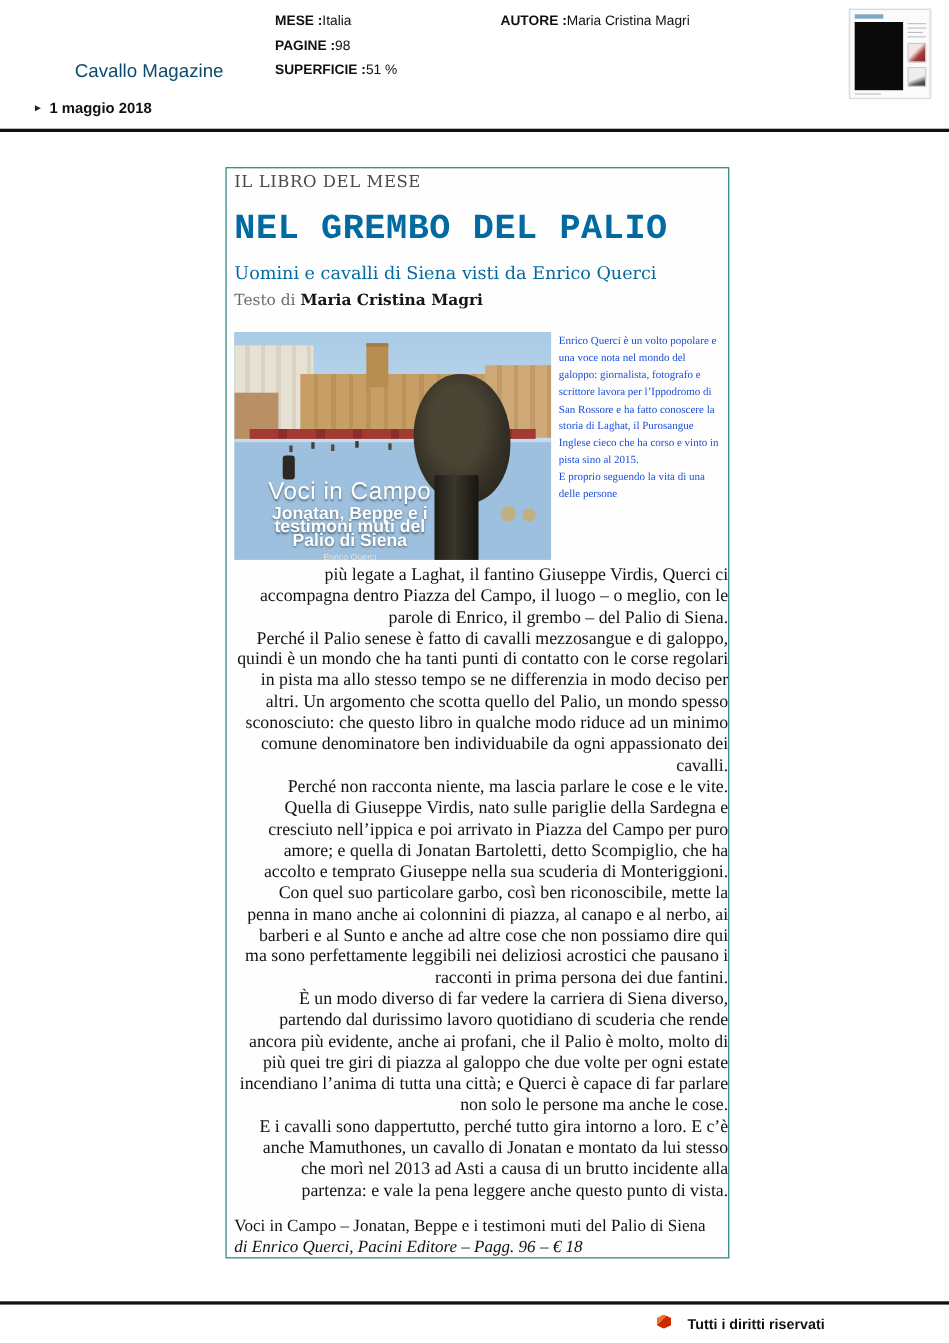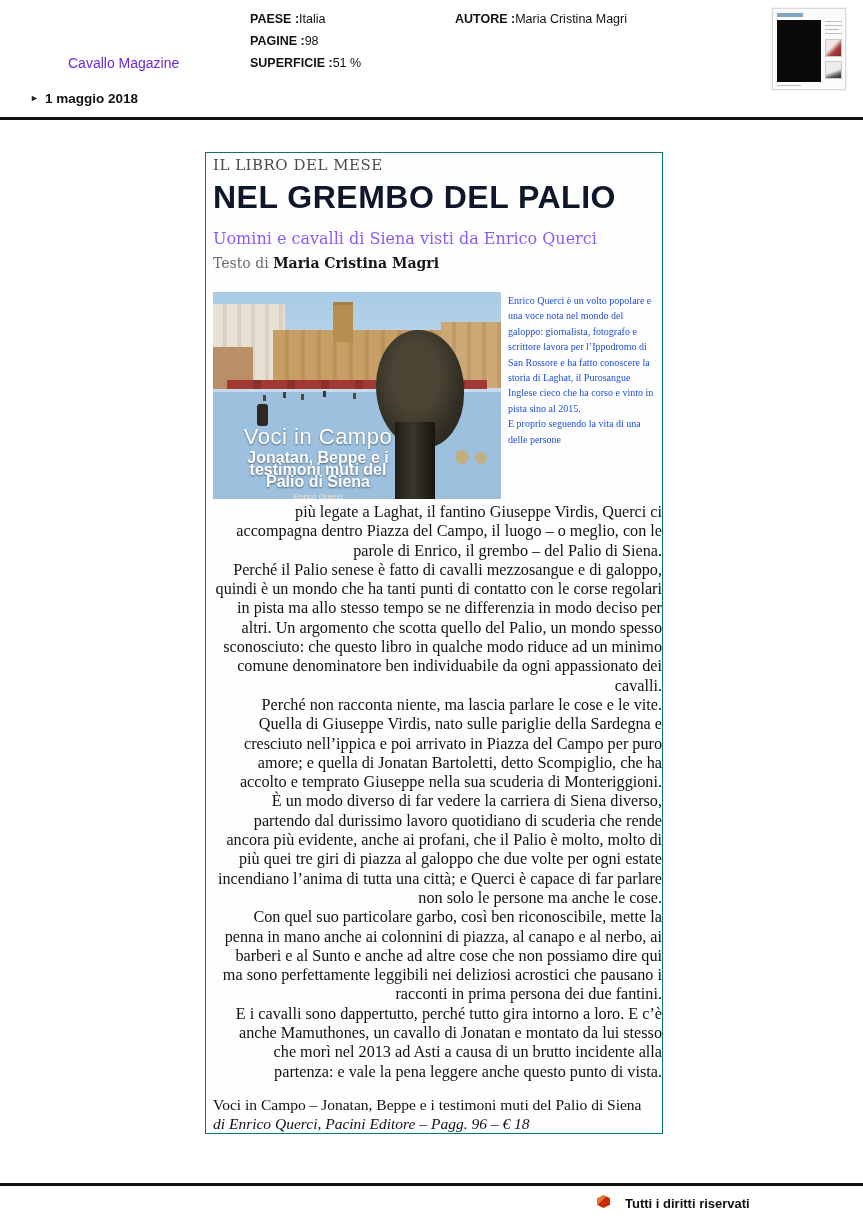--- a/index.html
+++ b/index.html
@@ -3,21 +3,21 @@
 <meta charset="utf-8">
 <style>
   * { margin:0; padding:0; box-sizing:border-box; }
   html,body { background:#fff; }
   .page {
     position:relative; width:863px; height:1221px; background:#fff;
     font-family:"Liberation Sans", sans-serif; overflow:hidden;
   }
 
   
-  .magazine-name { position:absolute; left:68px; top:55px; font-size:14px; color:#6d28d9; }
+  .magazine-name { position:absolute; left:68px; top:55px; font-size:17px; color:#0c4a6e; }
   .date-row { position:absolute; left:30px; top:91px; font-size:13.5px; font-weight:bold; color:#111; }
   .date-row .arr { font-size:9px; vertical-align:2px; margin-right:6px; color:#222; }
   .meta-col1 { position:absolute; left:250px; top:12px; }
   .meta-col2 { position:absolute; left:455px; top:12px; }
   .meta-row { font-size:12.5px; color:#111; margin-bottom:8px; white-space:nowrap; }
   .meta-row b { font-weight:bold; }
   .header-rule { position:absolute; left:0; top:117px; width:863px; height:3px; background:#111; }
 
   
   .thumb { position:absolute; left:772px; top:8px; width:74px; height:82px; background:#fbfbfb;
@@ -27,23 +27,23 @@
   .thumb-line { position:absolute; background:#b9bec4; height:1px; }
   .thumb-img1 { position:absolute; left:52px; top:30px; width:17px; height:18px;
                 background:linear-gradient(135deg,#efe8e6 40%,#a83c3c 65%,#7c2a2a 100%); border:1px solid #cfc5c2; }
   .thumb-img2 { position:absolute; left:52px; top:52px; width:17px; height:18px;
                 background:linear-gradient(160deg,#f0eeec 55%,#55585f 80%,#323438 100%); border:1px solid #cfc5c2; }
 
   
   .article { position:absolute; left:205px; top:152px; width:458px; min-height:848px;
              background:#fefefe; border:1px solid #0f766e; padding:3px 6px 0 7px; }
   .kicker { font-family:"DejaVu Serif", serif; font-size:15px; color:#4c4c4c; letter-spacing:.5px; }
-  .headline { font-family:Liberation Sans, sans-serif; font-size:32px; font-weight:bold; color:#0f172a;
-              letter-spacing:.5px; margin-top:5px; white-space:nowrap; }
-  .subtitle { font-family:"DejaVu Serif", serif; font-size:16px; color:#8b5cf6; margin-top:13px; }
+  .headline { font-family:Liberation Mono, monospace; font-size:32px; font-weight:bold; color:#0369a1;
+              letter-spacing:.5px; margin-top:15px; white-space:nowrap; }
+  .subtitle { font-family:"DejaVu Serif", serif; font-size:16px; color:#0369a1; margin-top:13px; }
   .byline { font-family:"DejaVu Serif", serif; font-size:14px; color:#6b6b6b; margin-top:7px; }
   .byline b { color:#161616; font-weight:bold; }
 
   
   .media-row { display:flex; margin-top:21px; }
   .cover { position:relative; width:288px; height:207px; overflow:hidden; background:#9cc0de; flex:0 0 auto; }
   .sky { position:absolute; left:0; top:0; width:100%; height:100px;
          background:linear-gradient(#a9cbe5,#c6dcee); }
   .bld-left { position:absolute; left:0; top:12px; width:72px; height:83px;
               background:repeating-linear-gradient(90deg,#e7e1d4 0 10px,#d9d2c3 10px 14px); }
@@ -100,21 +100,21 @@
 <body>
 
 <div class="page">
 
   <div class="magazine-name">Cavallo Magazine</div>
   <div class="date-row">
     <span class="arr">►</span><span>1 maggio 2018</span>
   </div>
 
   <div class="meta-col1">
-    <div class="meta-row"><b>PAESE :</b><span>Italia</span></div>
+    <div class="meta-row"><b>MESE :</b><span>Italia</span></div>
     <div class="meta-row"><b>PAGINE :</b><span>98</span></div>
     <div class="meta-row"><b>SUPERFICIE :</b><span>51 %</span></div>
   </div>
   <div class="meta-col2">
     <div class="meta-row"><b>AUTORE :</b><span>Maria Cristina Magri</span></div>
   </div>
 
   <div class="thumb">
     <div class="thumb-bar"></div>
     <div class="thumb-photo"></div>
@@ -164,22 +164,22 @@
         <p>Enrico Querci è un volto popolare e una voce nota nel mondo del galoppo: giornalista, fotografo e scrittore lavora per l’Ippodromo di San Rossore e ha fatto conoscere la storia di Laghat, il Purosangue Inglese cieco che ha corso e vinto in pista sino al 2015.</p>
         <p>E proprio seguendo la vita di una delle persone</p>
       </div>
     </div>
 
     <div class="body-text">
       <p>più legate a Laghat, il fantino Giuseppe Virdis, Querci ci accompagna dentro Piazza del Campo, il luogo – o meglio, con le parole di Enrico, il grembo – del Palio di Siena.</p>
       <p>Perché il Palio senese è fatto di cavalli mezzosangue e di galoppo, quindi è un mondo  che ha tanti punti di contatto con le corse regolari in pista ma allo stesso tempo se ne differenzia in modo deciso per altri. Un argomento che scotta quello del Palio, un mondo spesso sconosciuto: che questo libro in qualche modo riduce ad un minimo comune denominatore ben individuabile da ogni appassionato dei cavalli.</p>
       <p>Perché non racconta niente, ma lascia parlare le cose e le vite.</p>
       <p>Quella di Giuseppe Virdis, nato sulle pariglie della Sardegna e cresciuto nell’ippica e poi arrivato in Piazza del Campo per puro amore; e quella di Jonatan Bartoletti, detto Scompiglio, che ha accolto e temprato Giuseppe nella sua scuderia di Monteriggioni.</p>
+      <p>Con quel suo particolare garbo, così ben riconoscibile, mette la penna in mano anche ai colonnini  di piazza, al canapo e al nerbo, ai barberi e al Sunto e anche ad altre cose che non possiamo dire qui ma sono perfettamente leggibili nei deliziosi acrostici che pausano i racconti in prima persona dei due fantini.</p>
       <p>È un modo diverso di far vedere la carriera di Siena diverso, partendo dal durissimo lavoro quotidiano di scuderia che rende ancora più evidente, anche ai profani, che il Palio è molto, molto di più quei tre giri di piazza al galoppo che due volte per ogni estate incendiano l’anima di tutta una città; e Querci è capace di far parlare non solo le persone ma anche le cose.</p>
-      <p>Con quel suo particolare garbo, così ben riconoscibile, mette la penna in mano anche ai colonnini  di piazza, al canapo e al nerbo, ai barberi e al Sunto e anche ad altre cose che non possiamo dire qui ma sono perfettamente leggibili nei deliziosi acrostici che pausano i racconti in prima persona dei due fantini.</p>
       <p>E i cavalli sono dappertutto, perché tutto gira intorno a loro. E c’è anche Mamuthones, un  cavallo di Jonatan e montato da lui stesso che morì nel 2013 ad Asti a causa di un brutto incidente alla partenza: e vale la pena leggere anche questo punto di vista.</p>
     </div>
 
     <div class="book-info">
       <div class="bold-line">Voci in Campo – Jonatan, Beppe e i testimoni muti del Palio di Siena</div>
       <div class="italic-line">di Enrico Querci, Pacini Editore – Pagg. 96 – € 18</div>
     </div>
   </div>
 
   <div class="footer-rule"></div>

